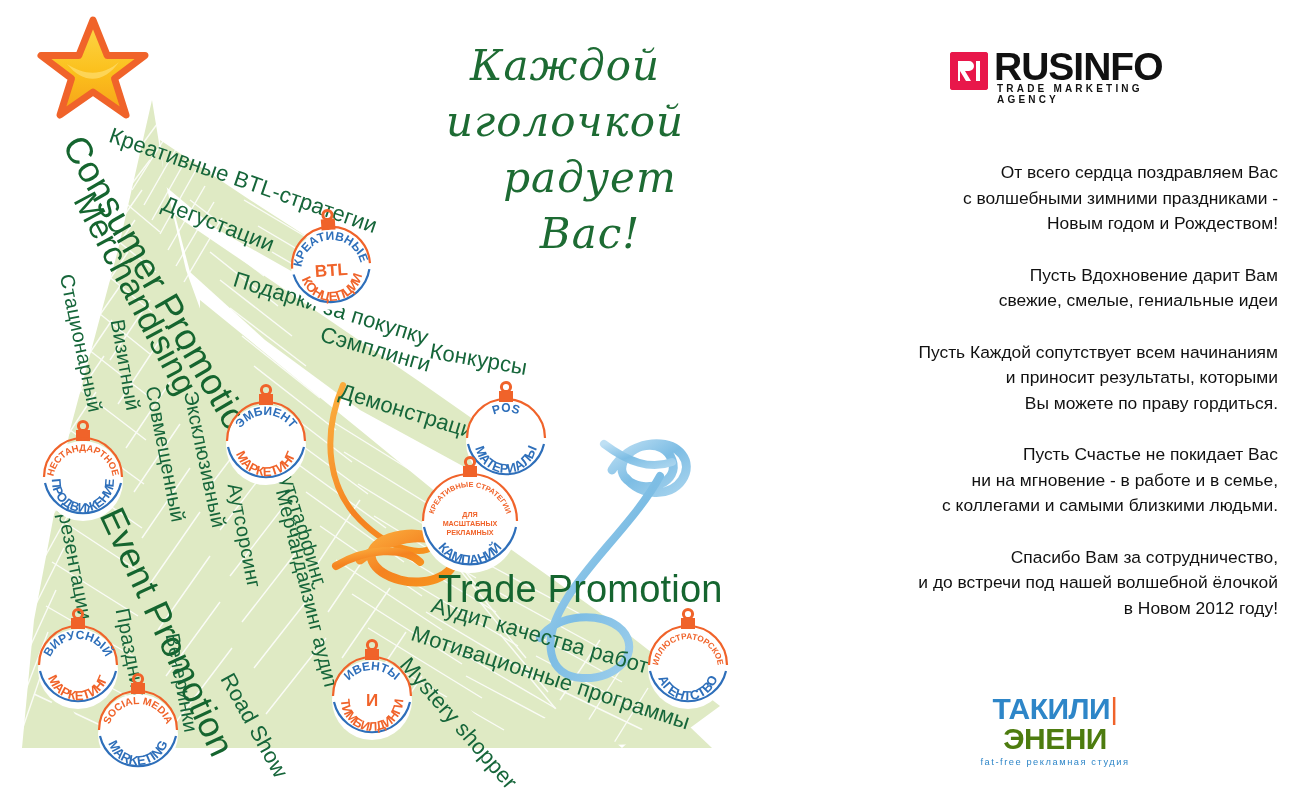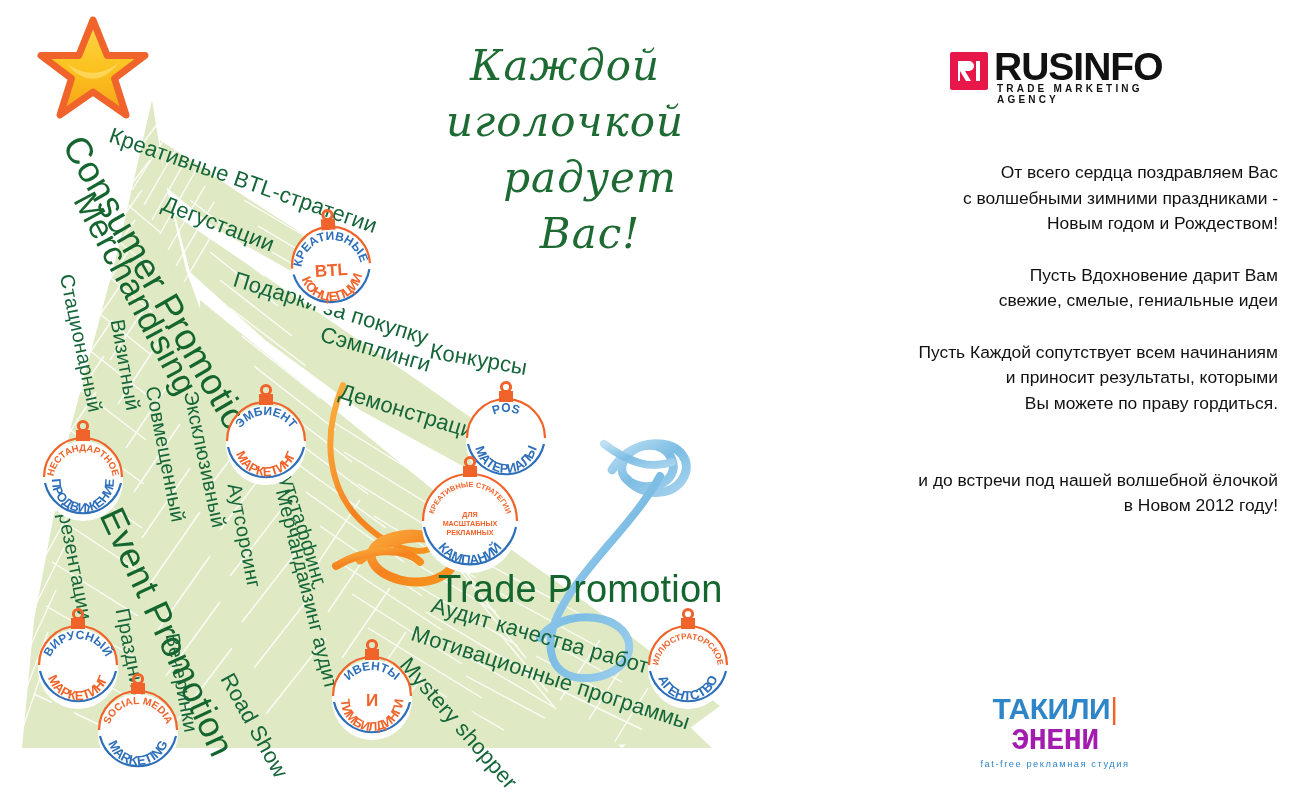--- a/index.html
+++ b/index.html
@@ -59,21 +59,21 @@
     font-size:17.4px;line-height:25.5px;
   }
   #message p{margin:0 0 26px 0;}
   #message p:last-child{margin-bottom:0;}
 
   #logo-studio{position:absolute;left:150px;top:694px;width:210px;height:48px;}
   .studio-word{font-size:30px;font-weight:bold;line-height:30px;letter-spacing:-.5px;
     font-family:"Liberation Sans", sans-serif;text-align:center;}
   .studio-a{color:#2e86c8;}
   .studio-bar{color:#f0632a;font-weight:normal;}
-  .studio-b{color:#a21caf;font-family:Liberation Mono, monospace;}
+  .studio-b{color:#4d7c0f;}
   .studio-tag{
     margin-top:3px;font-size:9.3px;color:#2e86c8;letter-spacing:1.55px;
     text-align:center;font-family:"Liberation Sans", sans-serif;
   }
 
   
   #headline{
     position:absolute;left:400px;top:38px;width:330px;height:140px;
     color:#1d6b33;
     font-family:"DejaVu Serif", serif;
@@ -380,21 +380,22 @@
         </svg>
       </div>
       <div class="logo-word">RUSINFO</div>
       <div class="logo-tag">TRADE MARKETING AGENCY</div>
     </div>
 
     <div id="message">
         <p><span>От всего сердца поздравляем Вас</span><br><span>с волшебными зимними праздниками -</span><br><span>Новым годом и Рождеством!</span></p>
         <p><span>Пусть Вдохновение дарит Вам</span><br><span>свежие, смелые, гениальные идеи</span><br></p>
         <p><span>Пусть Каждой сопутствует всем начинаниям</span><br><span>и приносит результаты, которыми</span><br><span>Вы можете по праву гордиться.</span></p>
-        <p><br><span>и до встречи под нашей волшебной ёлочкой</span><br><span>в Новом 2012 году!</span></p>
+        <p><span>Пусть Счастье не покидает Вас</span><br><span>ни на мгновение - в работе и в семье,</span><br><span>с коллегами и самыми близкими людьми.</span></p>
+        <p><span>Спасибо Вам за сотрудничество,</span><br><span>и до встречи под нашей волшебной ёлочкой</span><br><span>в Новом 2012 году!</span></p>
       </div>
 
     <div id="logo-studio">
       <div class="studio-word">
         <span class="studio-a">ТАКИЛИ</span><span class="studio-bar">|</span><span class="studio-b">ЭНЕНИ</span>
       </div>
       <div class="studio-tag">fat-free рекламная студия</div>
     </div>
   </div>
 

